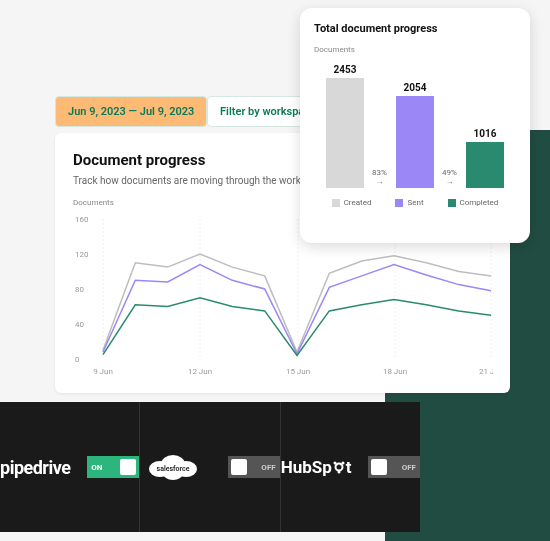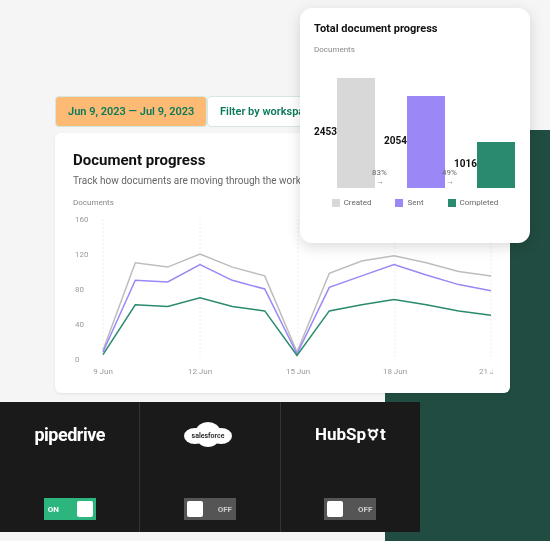--- a/index.html
+++ b/index.html
@@ -13,29 +13,29 @@
 .axis-label{font-size:8px;color:#888;margin-bottom:2px}
 .line-chart{width:420px;height:170px}
 .overlay-card{position:absolute;left:300px;top:8px;width:230px;height:235px;background:#fff;border-radius:12px;padding:14px;box-sizing:border-box;box-shadow:0 4px 14px rgba(0,0,0,0.14)}
 .overlay-head{display:flex;justify-content:space-between;align-items:flex-start;margin-bottom:10px}
 .overlay-title{font-size:11px;font-weight:700;color:#111}
 .overlay-rate{text-align:right}
 .overlay-rate .big{font-size:20px;font-weight:800;color:#111}
 .overlay-rate .sm{font-size:8px;color:#888}
 .overlay-axis{font-size:8px;color:#888;margin-bottom:4px}
 .bar-wrap{height:130px;display:flex;align-items:flex-end;justify-content:space-between;gap:8px;position:relative}
-.bar-col{flex:1;display:flex;flex-direction:row;align-items:center;position:relative}
+.bar-col{flex:1;display:flex;flex-direction:column;align-items:center;position:relative}
 .bar-val{font-size:10px;font-weight:700;color:#111;margin-bottom:3px}
 .bar{width:38px}
 .conv{position:absolute;bottom:2px;font-size:8px;color:#666;display:flex;flex-direction:column;align-items:center}
 .legend{display:flex;justify-content:center;gap:24px;margin-top:10px;font-size:8px;color:#666;align-items:center}
 .legend-item{display:flex;align-items:center;gap:4px}
 .sw{width:8px;height:8px;display:inline-block}
 .integrations{position:absolute;left:0;top:402px;width:420px;height:130px;background:#1a1a1a;display:flex}
-.int-cell{flex:1;border-right:1px solid #333;display:flex;flex-direction:column;align-items:center;justify-content:space-between;padding:12px 0;box-sizing:border-box}
+.int-cell{flex:1;border-right:1px solid #333;display:flex;align-items:center;justify-content:space-between;padding:12px 0;box-sizing:border-box}
 .int-cell:last-child{border-right:none}
 .int-logo{color:#fff;font-weight:700;height:40px;display:flex;align-items:center;justify-content:center}
 .toggle{width:52px;height:22px;border-radius:0;display:flex;align-items:center;font-size:8px;font-weight:700;padding:0 4px;box-sizing:border-box;position:relative}
 .toggle.on{background:#2db57e;color:#fff;justify-content:flex-start}
 .toggle.off{background:#555;color:#ccc;justify-content:flex-end}
 .toggle .knob{width:16px;height:16px;background:#fff;border-radius:2px;position:absolute}
 .toggle.on .knob{right:3px}
 .toggle.off .knob{left:3px}
 </style>
 </head>

